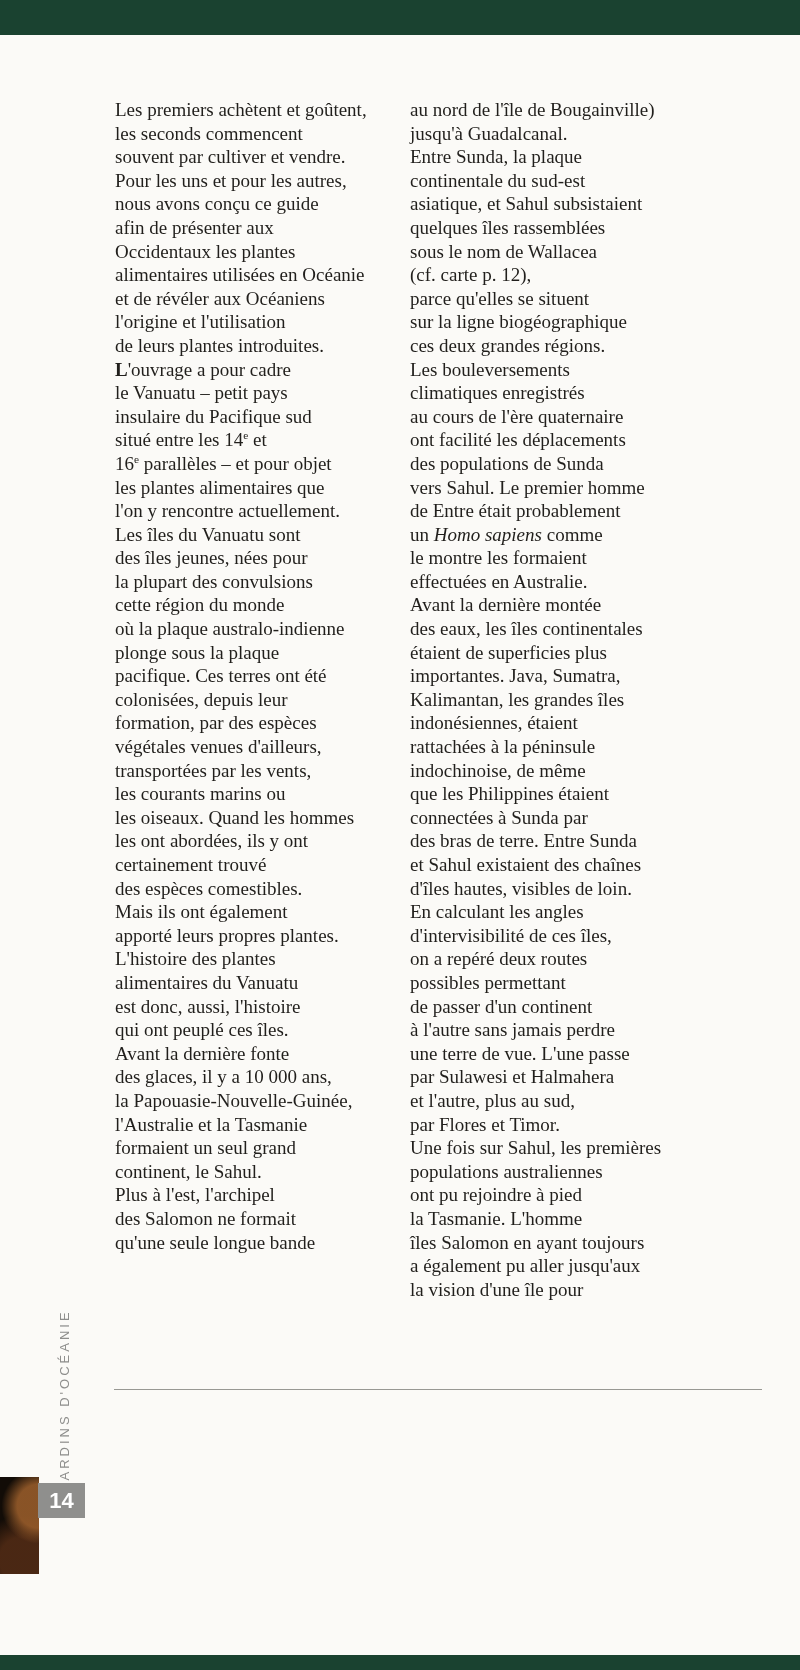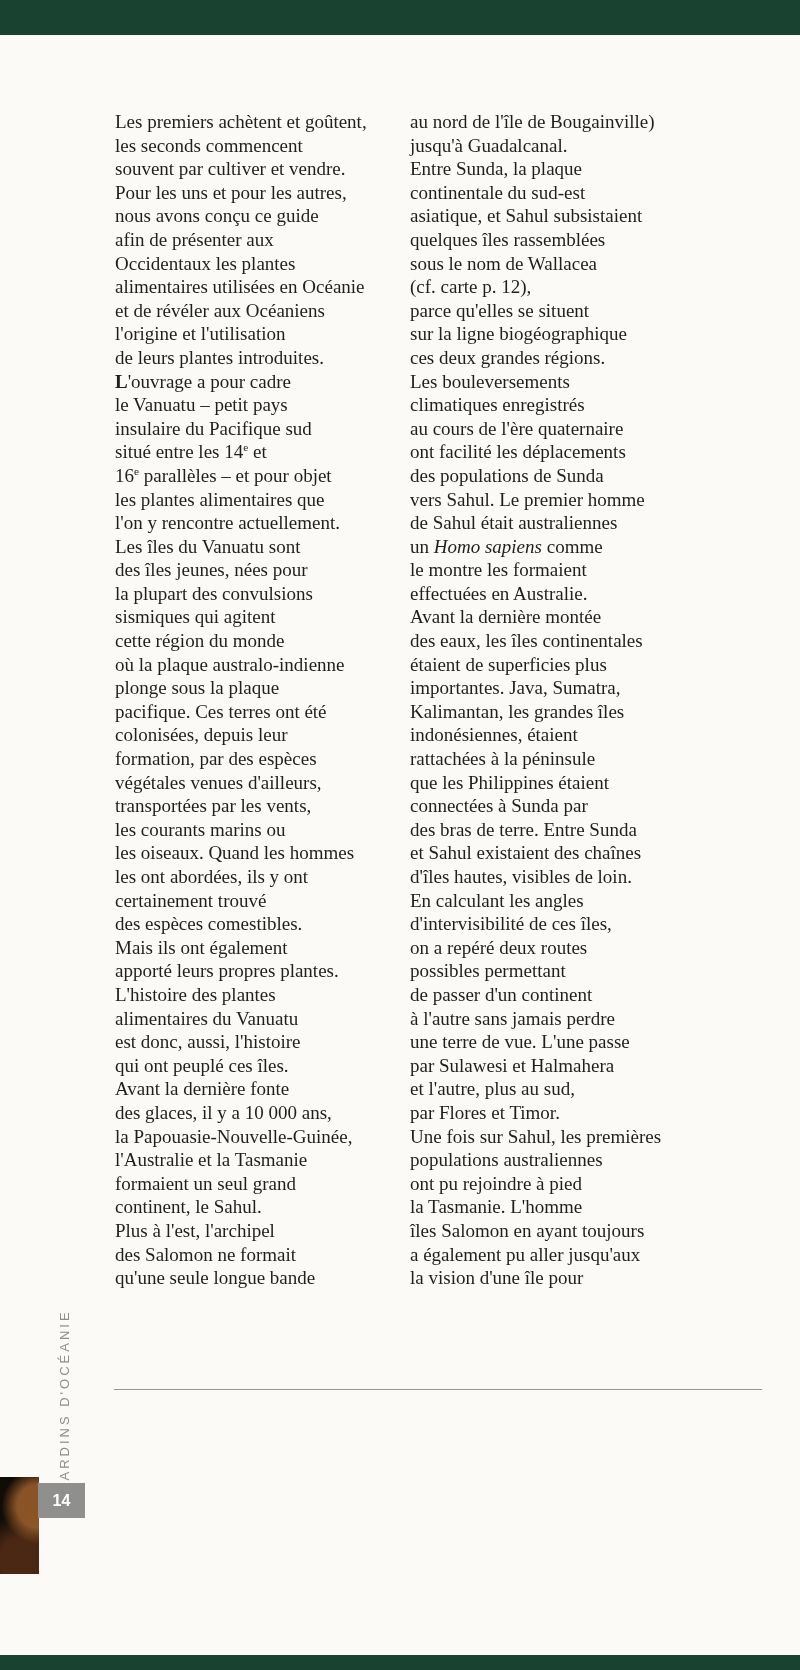--- a/index.html
+++ b/index.html
@@ -15,21 +15,21 @@
     position:absolute; top:0; left:0;
     width:800px; height:35px;
     background:var(--bar-green, #1a4230);
   }
   .bottom-bar {
     position:absolute; left:0; bottom:0;
     width:800px; height:15px;
     background:var(--bar-green, #1a4230);
   }
   .content {
-    position:absolute; top:110px; left:115px;
+    position:absolute; top:98px; left:115px;
     display:flex; gap:9px;
   }
   .col {
     width:286px;
     font-size:19px;
     line-height:23.6px;
     color:var(--text-color, #211f1c);
   }
   .line { margin:0; white-space:nowrap; }
   .line b { font-weight:bold; }
@@ -51,21 +51,21 @@
     letter-spacing:3px;
     color:var(--sidebar-gray, #8e8e8c);
     white-space:nowrap;
   }
   .page-number {
     position:absolute; left:38px; top:1483px;
     width:47px; height:35px;
     background:var(--pagenum-bg, #8f8f8d);
     color:var(--pagenum-text, #ffffff);
     font-family:"Liberation Sans", sans-serif;
-    font-size:16px; font-weight:bold;
+    font-size:22px; font-weight:bold;
     display:flex; align-items:center; justify-content:center;
   }
   .corner-photo {
     position:absolute; left:0; top:1477px;
     width:39px; height:97px;
     background:
       radial-gradient(circle at 100% 30%, rgba(158,96,44,0.85) 0 28%, rgba(158,96,44,0) 48%),
       radial-gradient(circle at 55% 85%, rgba(120,62,30,0.55) 0 26%, rgba(120,62,30,0) 52%),
       #120c07;
   }
@@ -92,21 +92,20 @@
         <p class="line"><b>L</b><span>'ouvrage a pour cadre</span></p>
         <p class="line"><span>le Vanuatu – petit pays</span></p>
         <p class="line"><span>insulaire du Pacifique sud</span></p>
         <p class="line"><span>situé entre les 14</span><sup>e</sup><span> et</span></p>
         <p class="line"><span>16</span><sup>e</sup><span> parallèles – et pour objet</span></p>
         <p class="line"><span>les plantes alimentaires que</span></p>
         <p class="line"><span>l'on y rencontre actuellement.</span></p>
         <p class="line"><span>Les îles du Vanuatu sont</span></p>
         <p class="line"><span>des îles jeunes, nées pour</span></p>
         <p class="line"><span>la plupart des convulsions</span></p>
-        <p class="line"><span>sismiques qui agitent</span></p>
         <p class="line"><span>cette région du monde</span></p>
         <p class="line"><span>où la plaque australo-indienne</span></p>
         <p class="line"><span>plonge sous la plaque</span></p>
         <p class="line"><span>pacifique. Ces terres ont été</span></p>
         <p class="line"><span>colonisées, depuis leur</span></p>
         <p class="line"><span>formation, par des espèces</span></p>
         <p class="line"><span>végétales venues d'ailleurs,</span></p>
         <p class="line"><span>transportées par les vents,</span></p>
         <p class="line"><span>les courants marins ou</span></p>
         <p class="line"><span>les oiseaux. Quand les hommes</span></p>
@@ -140,31 +139,32 @@
         <p class="line"><span>(cf. carte p. 12),</span></p>
         <p class="line"><span>parce qu'elles se situent</span></p>
         <p class="line"><span>sur la ligne biogéographique</span></p>
         <p class="line"><span>ces deux grandes régions.</span></p>
         <p class="line"><span>Les bouleversements</span></p>
         <p class="line"><span>climatiques enregistrés</span></p>
         <p class="line"><span>au cours de l'ère quaternaire</span></p>
         <p class="line"><span>ont facilité les déplacements</span></p>
         <p class="line"><span>des populations de Sunda</span></p>
         <p class="line"><span>vers Sahul. Le premier homme</span></p>
-        <p class="line"><span>de Sahul était australiennes</span></p>
+        <p class="line"><span>de Entre était probablement</span></p>
         <p class="line"><span>un </span><i>Homo sapiens</i><span> comme</span></p>
         <p class="line"><span>le montre les formaient</span></p>
         <p class="line"><span>effectuées en Australie.</span></p>
         <p class="line"><span>Avant la dernière montée</span></p>
         <p class="line"><span>des eaux, les îles continentales</span></p>
         <p class="line"><span>étaient de superficies plus</span></p>
         <p class="line"><span>importantes. Java, Sumatra,</span></p>
         <p class="line"><span>Kalimantan, les grandes îles</span></p>
         <p class="line"><span>indonésiennes, étaient</span></p>
         <p class="line"><span>rattachées à la péninsule</span></p>
+        <p class="line"><span>indochinoise, de même</span></p>
         <p class="line"><span>que les Philippines étaient</span></p>
         <p class="line"><span>connectées à Sunda par</span></p>
         <p class="line"><span>des bras de terre. Entre Sunda</span></p>
         <p class="line"><span>et Sahul existaient des chaînes</span></p>
         <p class="line"><span>d'îles hautes, visibles de loin.</span></p>
         <p class="line"><span>En calculant les angles</span></p>
         <p class="line"><span>d'intervisibilité de ces îles,</span></p>
         <p class="line"><span>on a repéré deux routes</span></p>
         <p class="line"><span>possibles permettant</span></p>
         <p class="line"><span>de passer d'un continent</span></p>

